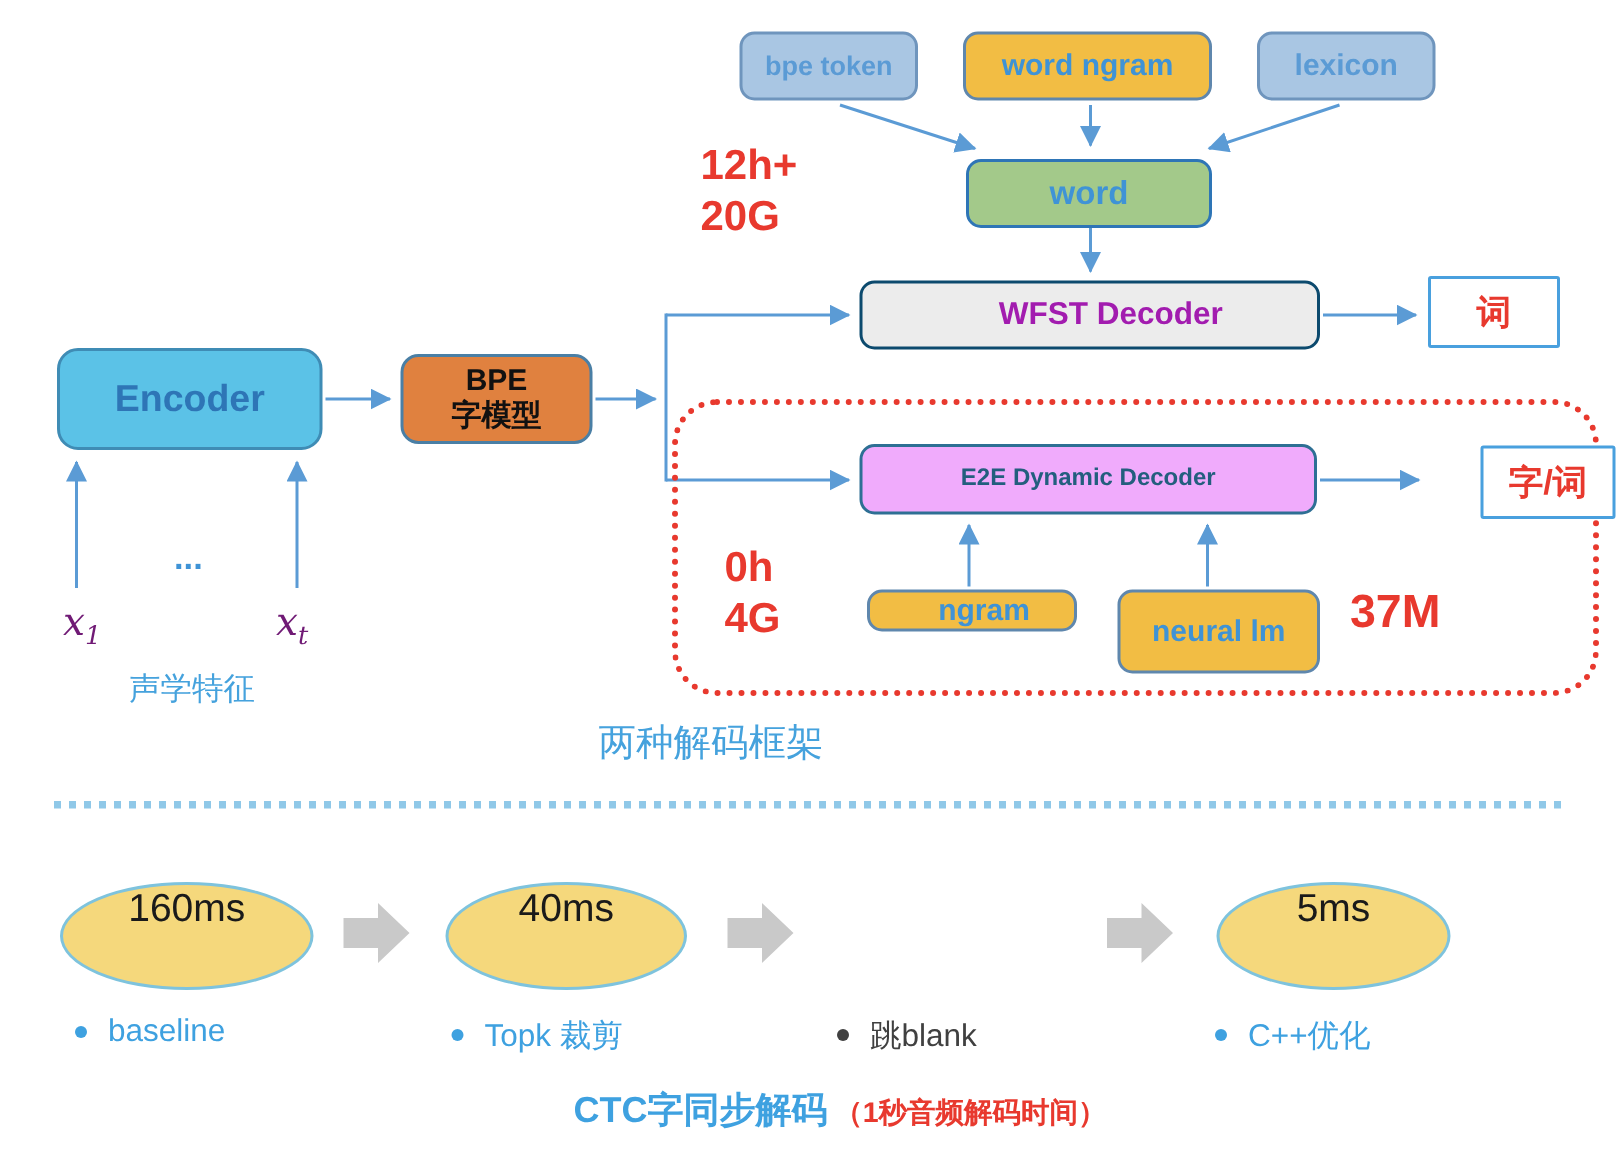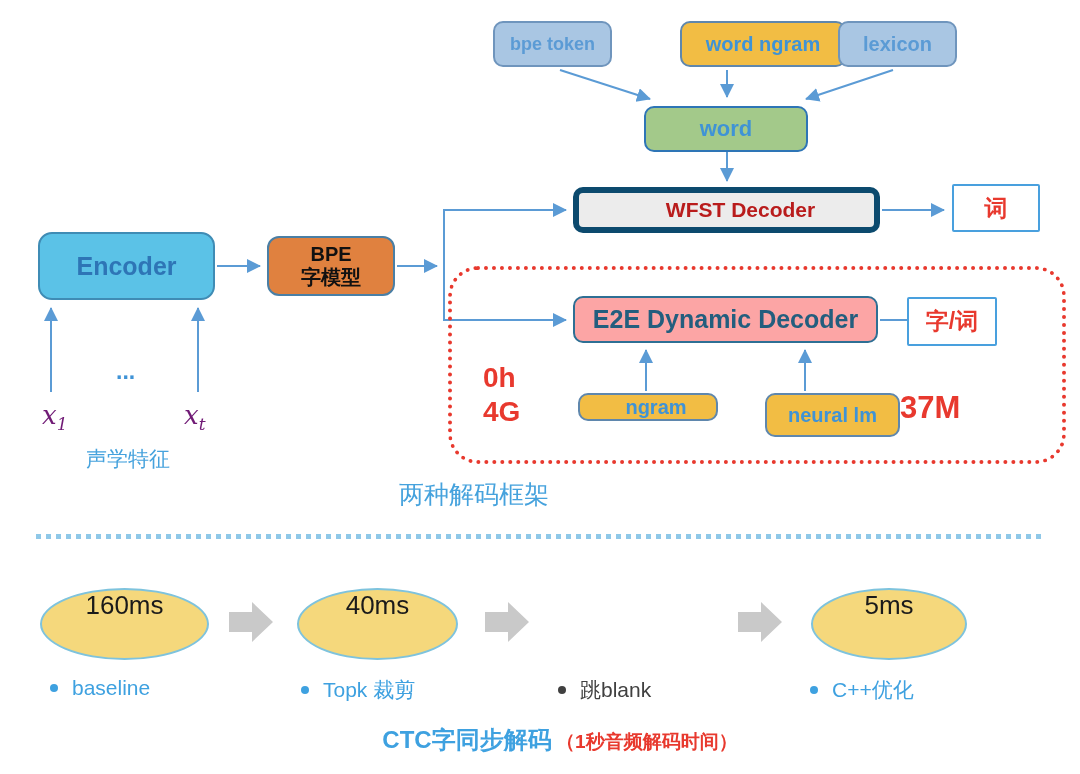--- a/index.html
+++ b/index.html
@@ -11,22 +11,22 @@
   .box{
     position:absolute;box-sizing:border-box;display:flex;flex-direction:column;
     align-items:center;justify-content:center;font-weight:bold;border-radius:10px;
     line-height:1.15;text-align:center;
   }
   .blue-src{background:#a9c6e3;border:2px solid #6f95bd;color:#5b9bd5;font-size:18px;}
   .yellow-box{background:#f2bd44;border:2px solid #5f87ad;color:#3f93d6;font-size:20px;}
   .wfst-box{background:#a3c98a;border:2px solid #2e75b6;color:#3f93d6;font-size:22px;}
   .encoder-box{background:#5bc2e7;border:2px solid #3f8cb5;color:#2e75b6;font-size:25px;border-radius:14px;}
   .bpe-box{background:#e0813f;border:2px solid #4a7fa5;color:#111;font-size:20px;border-radius:12px;}
-  .wfstdec-box{background:#ececec;border:6px solid #0c4a6e;color:#b91c1c;font-size:21px;padding-left:28px;}
-  .e2e-box{background:#fca5a5;border:2px solid #2e6f94;color:#235e7e;font-size:25px;}
+  .wfstdec-box{background:#ececec;border:2px solid #0c4a6e;color:#a21caf;font-size:21px;padding-left:28px;}
+  .e2e-box{background:#f0abfc;border:2px solid #2e6f94;color:#235e7e;font-size:16px;}
   .out-box{background:#fff;border:2px solid #49a0de;color:#e8392e;font-size:23px;border-radius:2px;}
   .red-label{position:absolute;color:#e8392e;font-weight:bold;font-size:28px;line-height:1.2;}
   .blue-label{position:absolute;color:#45a2dd;font-size:21px;}
   .math{position:absolute;color:#701a75;font-family:"DejaVu Serif",serif;font-style:italic;font-size:26px;}
   .math sub{font-size:17px;}
   .ellipse{
     position:absolute;background:#f5d87c;border:2px solid #7ec3dd;border-radius:50%;
     display:flex;align-items:flex-start;justify-content:center;color:#1a1a1a;font-size:26px;
   }
   .dotted-red{
@@ -76,31 +76,35 @@
     <g fill="#c9c9c9">
       <polygon points="229,612 252,612 252,602 273,622 252,642 252,632 229,632"></polygon>
       <polygon points="485,612 508,612 508,602 529,622 508,642 508,632 485,632"></polygon>
       <polygon points="738,612 761,612 761,602 782,622 761,642 761,632 738,632"></polygon>
     </g>
   </svg>
 
   <div class="box blue-src" style="left:493px;top:21px;width:119px;height:46px;">
     <span>bpe token</span>
   </div>
-  <div class="box yellow-box" style="left:680px;top:21px;width:166px;height:46px;">
+  <div class="box yellow-box" style="left:642px;top:21px;width:166px;height:46px;">
     <span>word ngram</span>
   </div>
   <div class="box blue-src" style="left:838px;top:21px;width:119px;height:46px;font-size:20px;">
     <span>lexicon</span>
   </div>
 
   <div class="box wfst-box" style="left:644px;top:106px;width:164px;height:46px;">
     <span>word</span>
   </div>
 
+  <div class="red-label" style="left:467px;top:93px;">
+    <div>12h+</div>
+    <div>20G</div>
+  </div>
 
   <div class="box encoder-box" style="left:38px;top:232px;width:177px;height:68px;">
     <span>Encoder</span>
   </div>
   <div class="box bpe-box" style="left:267px;top:236px;width:128px;height:60px;">
     <span>BPE</span>
     <span>字模型</span>
   </div>
 
   <div class="box wfstdec-box" style="left:573px;top:187px;width:307px;height:46px;">
@@ -108,33 +112,33 @@
   </div>
   <div class="box out-box" style="left:952px;top:184px;width:88px;height:48px;">
     <span>词</span>
   </div>
 
   <div class="dotted-red" style="left:448px;top:266px;width:610px;height:190px;"></div>
 
   <div class="box e2e-box" style="left:573px;top:296px;width:305px;height:47px;">
     <span>E2E Dynamic Decoder</span>
   </div>
-  <div class="box out-box" style="left:907px;top:297px;width:90px;height:49px;">
+  <div class="box out-box" style="left:987px;top:297px;width:90px;height:49px;">
     <span>字/词</span>
   </div>
 
   <div class="red-label" style="left:483px;top:361px;">
     <div>0h</div>
     <div>4G</div>
   </div>
 
   <div class="box yellow-box" style="left:578px;top:393px;width:140px;height:28px;padding-left:16px;">
     <span>ngram</span>
   </div>
-  <div class="box yellow-box" style="left:745px;top:393px;width:135px;height:44px;margin-left:20px;">
+  <div class="box yellow-box" style="left:745px;top:393px;width:135px;height:56px;">
     <span>neural lm</span>
   </div>
 
   <div class="red-label" style="left:900px;top:389px;font-size:31px;">37M</div>
 
   <div class="abs" style="left:116px;top:358px;color:#3f93d6;font-weight:bold;font-size:23px;">...</div>
   <div class="math" style="left:42px;top:400px;"><i>x</i><sub>1</sub></div>
   <div class="math" style="left:184px;top:400px;"><i>x</i><sub>t</sub></div>
   <div class="blue-label" style="left:86px;top:445px;font-size:21px;">声学特征</div>
 

